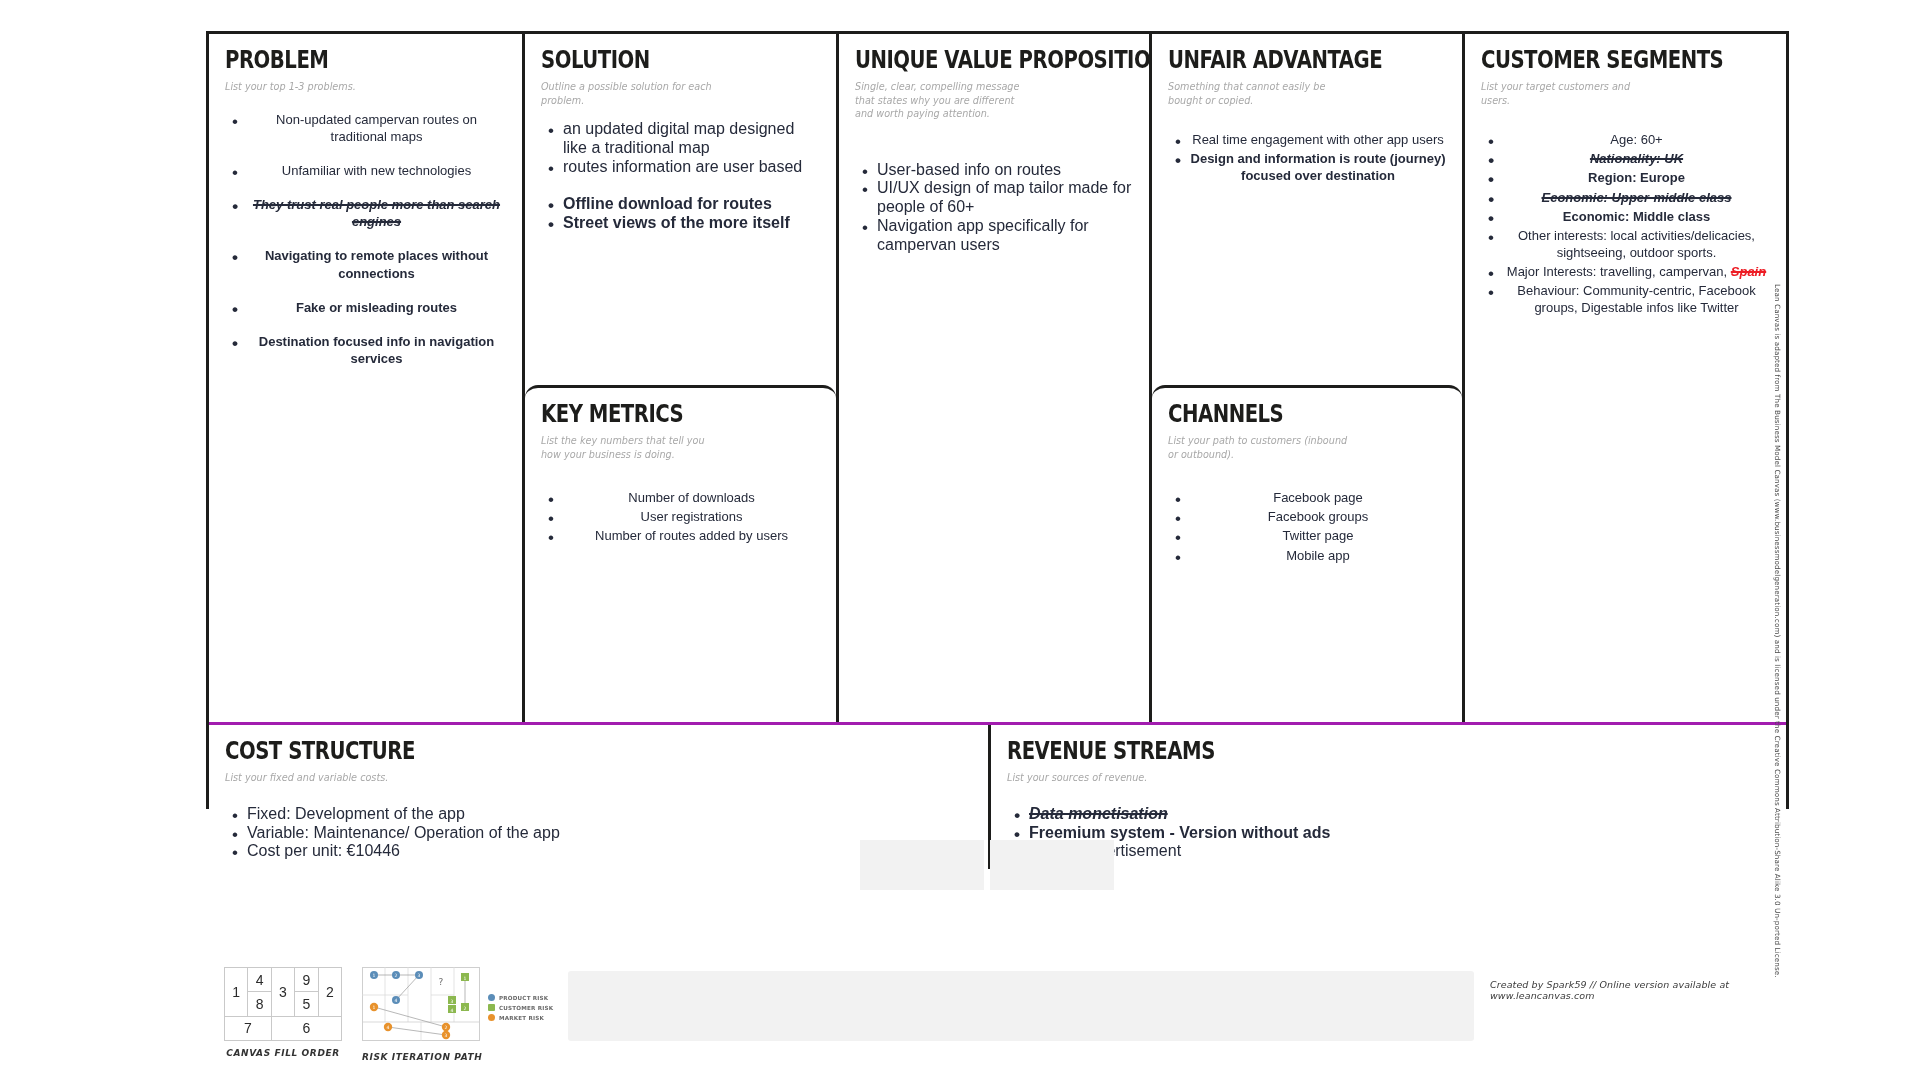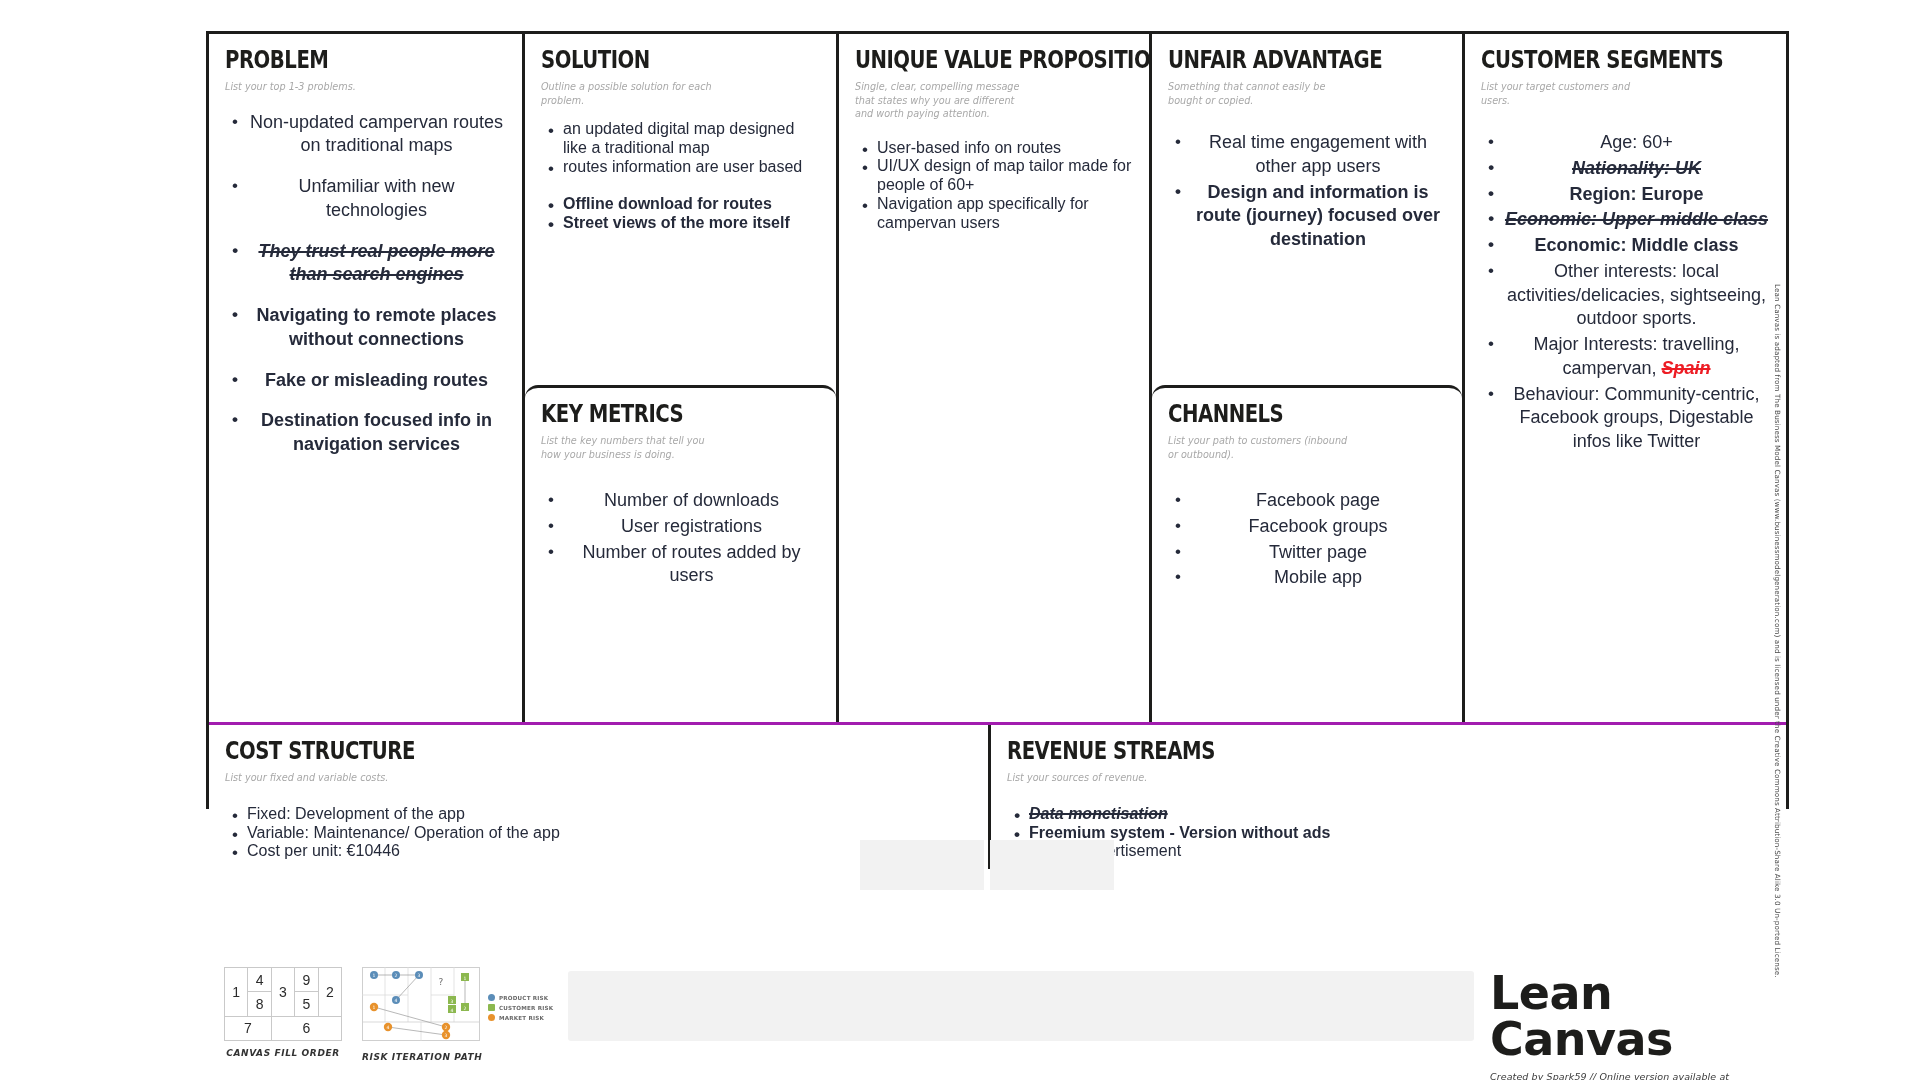--- a/index.html
+++ b/index.html
@@ -73,21 +73,21 @@
   .hint div { white-space: nowrap; }
 
   ul.items {
     margin: 13px 0 0 0;
     padding: 0 0 0 22px;
     list-style: none;
   }
   ul.items li {
     position: relative;
     font-family: "Liberation Sans", sans-serif;
-    font-size: 18px;
+    font-size: 13px;
     line-height: 1.32;
     color: #252a3a;
     margin-bottom: 2px;
   }
   ul.items li::before {
     content: "\2022";
     position: absolute;
     left: -15px;
     top: 0;
     font-size: 17px;
@@ -272,21 +272,21 @@
         </div>
       </div>
 
       <div class="cell c-uvp vline">
         <div class="title">UNIQUE VALUE PROPOSITION</div>
         <div class="hint">
           <div>Single, clear, compelling message</div>
           <div>that states why you are different</div>
           <div>and worth paying attention.</div>
         </div>
-        <ul class="items tight" style="margin-top:18px">
+        <ul class="items tight" style="margin-top:40px">
           <li>User-based info on routes</li>
           <li>UI/UX design of map tailor made for people of 60+</li>
           <li>Navigation app specifically for campervan users</li>
         </ul>
       </div>
 
       <div class="col c-unfcol vline">
         <div class="cell half-top">
           <div class="title">UNFAIR ADVANTAGE</div>
           <div class="hint">
@@ -447,18 +447,17 @@
       </div>
       <div>
         <span class="sw market"></span>
         <span>MARKET RISK</span>
       </div>
     </div>
 
     <div class="footer-field"></div>
 
     <div class="brand">
-      <div class="brand-name">Lean Canvas</div>
       <div class="brand-sub">Created by Spark59 // Online version available at www.leancanvas.com</div>
     </div>
   </div>
 
 </div>
 
 </body></html>

